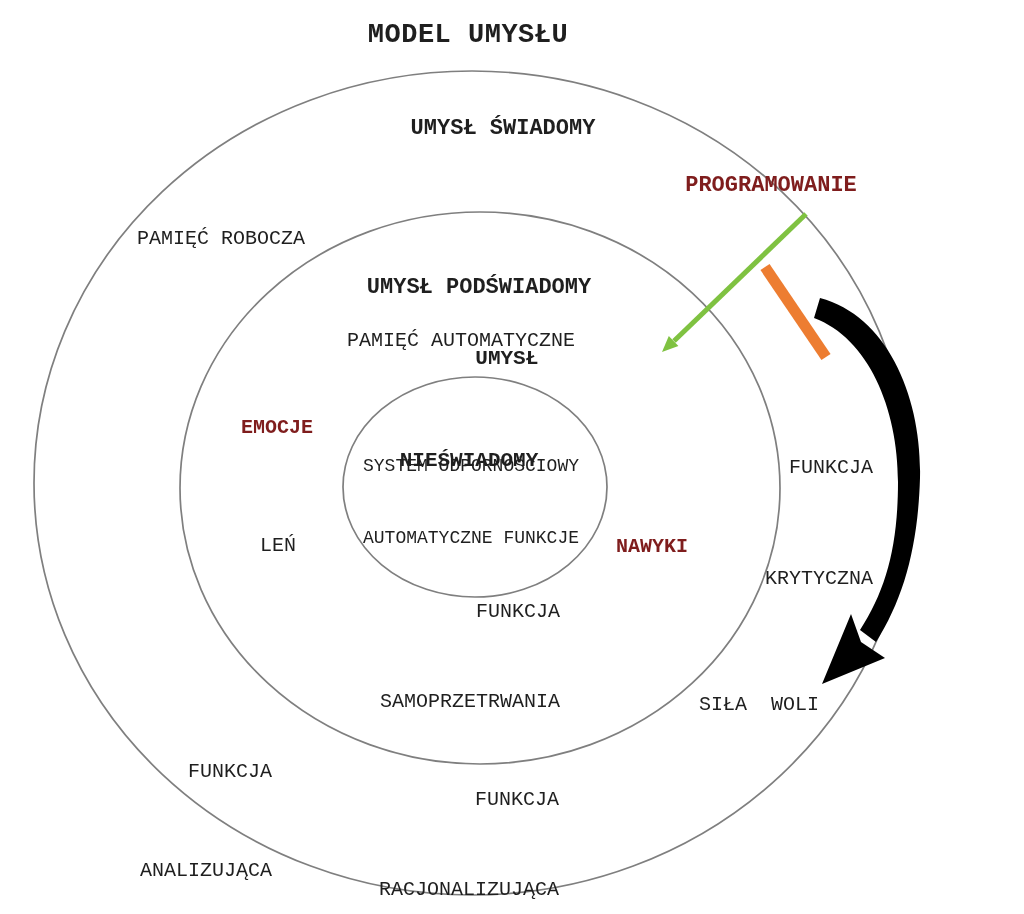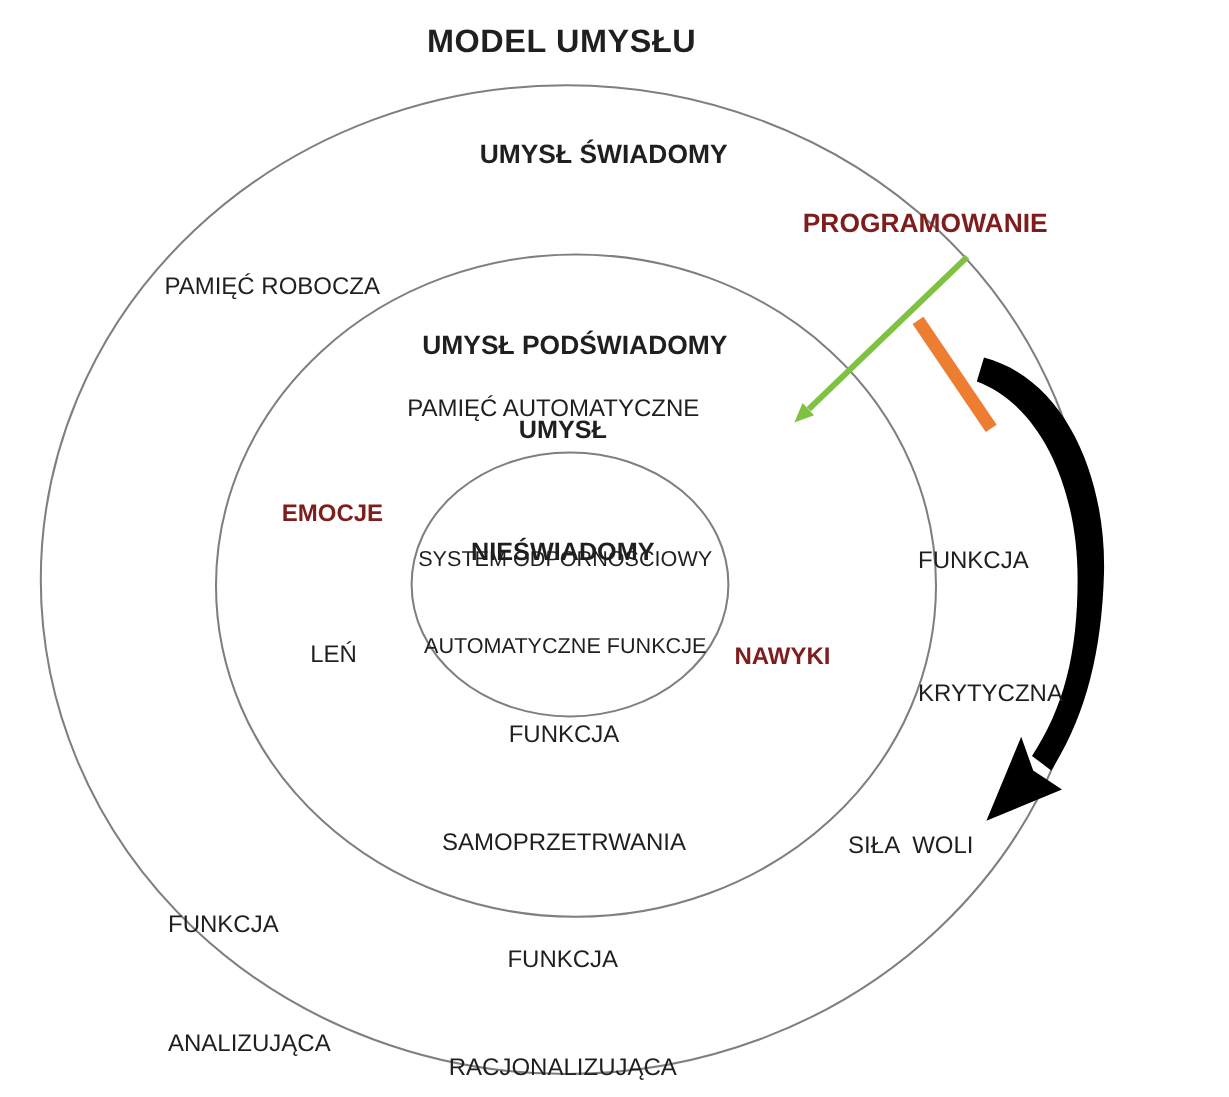--- a/index.html
+++ b/index.html
@@ -1,21 +1,21 @@
 <!DOCTYPE html>
 <html><head>
 <meta charset="utf-8">
 <style>
   html, body { margin: 0; padding: 0; background: #ffffff; }
   #stage {
     position: relative;
     width: 1024px;
     height: 908px;
     background: #ffffff;
-    font-family: Liberation Sans, sans-serif;
+    font-family: Liberation Mono, monospace;
     color: #1f1f1f;
     overflow: hidden;
   }
   #diagram-svg { position: absolute; left: 0; top: 0; }
   .lbl {
     position: absolute;
     white-space: pre;
     line-height: 1.0;
     color: #1f1f1f;
   }
@@ -23,21 +23,21 @@
   .leftanchor { transform: translateY(-50%); text-align: left; }
   .title   { font-size: 27px; font-weight: bold; letter-spacing: 0.5px; }
   .ring-h  { font-size: 22px; font-weight: bold; }
   .inner-h { font-size: 21px; font-weight: bold; line-height: 34px; }
   .plain   { font-size: 20px; }
   .small   { font-size: 18px; line-height: 24px; }
   .green   { color: #7f1d1d; }
   .two30   { line-height: 30px; }
   .two33   { line-height: 33px; }
   .two37   { line-height: 37px; }
-  .line { display: block; }
+  .line { display: block; text-align: right; }
 </style>
 </head>
 <body>
 
 <div id="stage">
 
   <svg id="diagram-svg" width="1024" height="914" viewBox="0 0 1024 914">
 
     <ellipse cx="472" cy="483" rx="438" ry="412" fill="none" stroke-width="1.7" stroke="#7f7f7f"></ellipse>
     <ellipse cx="480" cy="488" rx="300" ry="276" fill="none" stroke-width="1.7" stroke="#7f7f7f"></ellipse>

